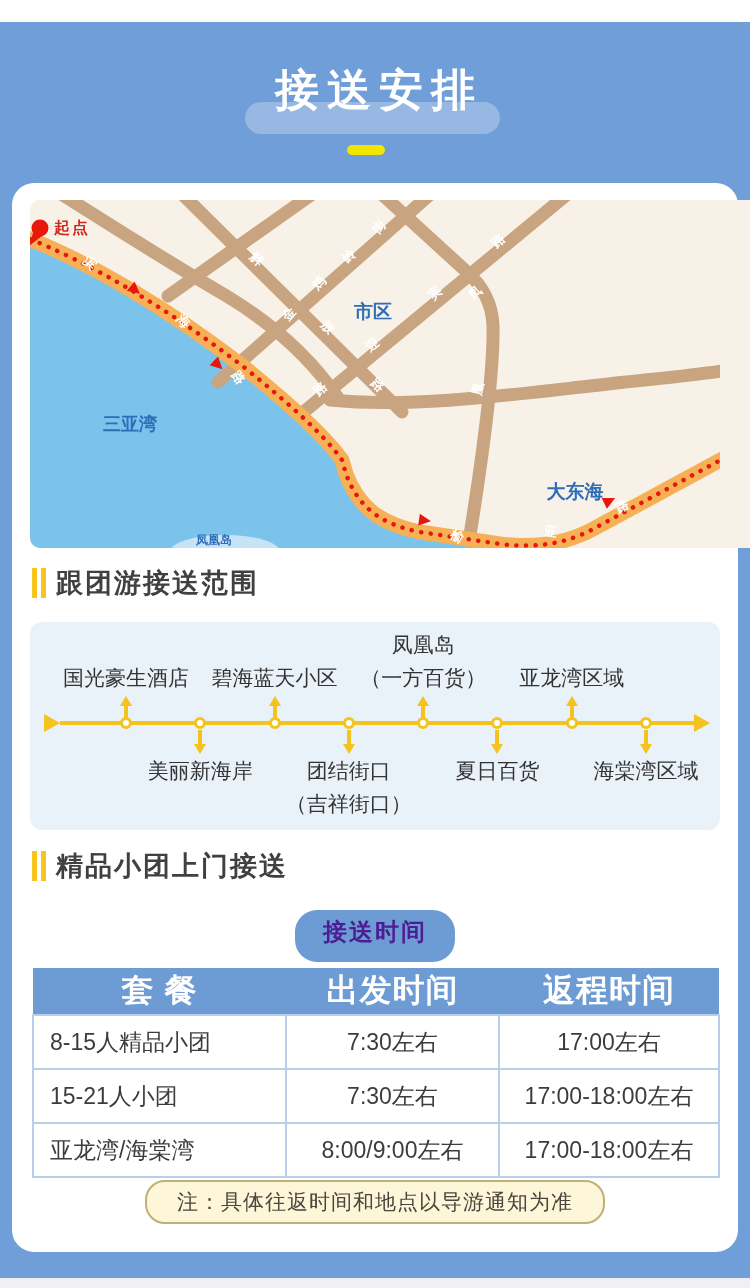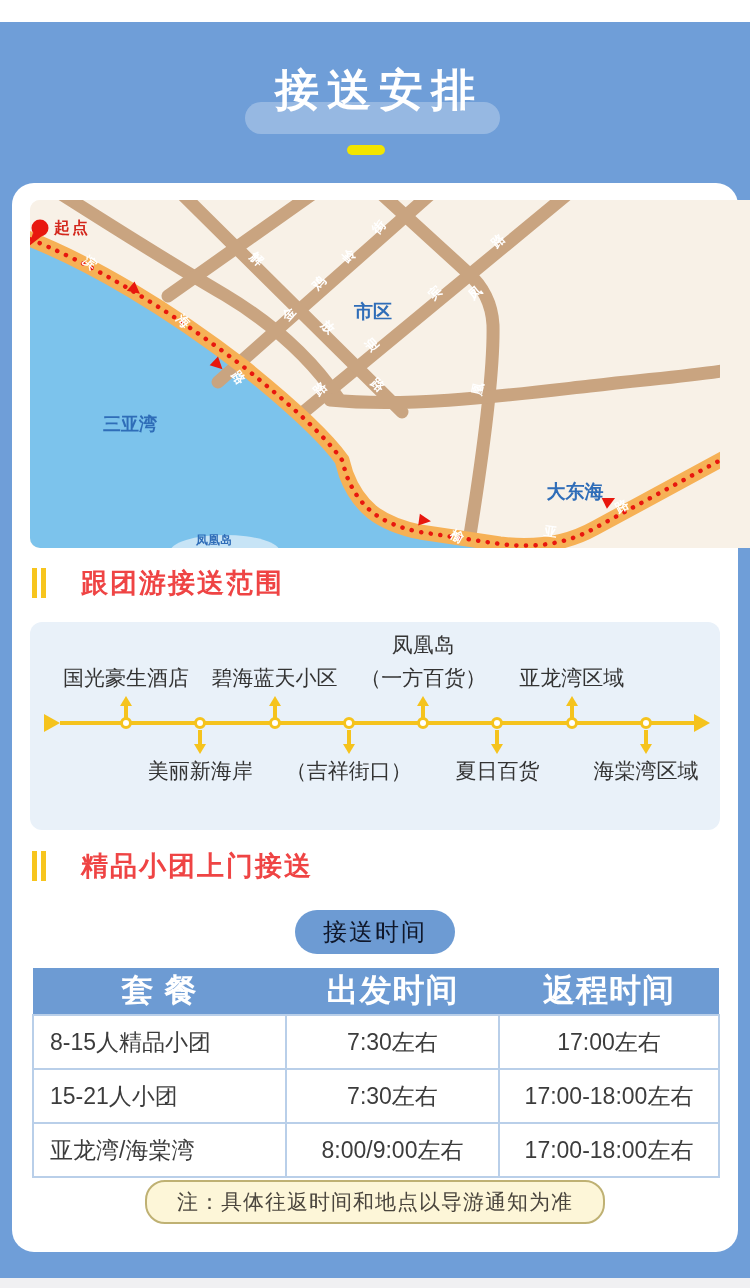--- a/index.html
+++ b/index.html
@@ -21,43 +21,43 @@
   
   .map-box{position:absolute;left:18px;top:17px;width:736px;height:348px;border-radius:10px;overflow:hidden;background:#f8f1e7;}
   .map-box svg{display:block;}
   .road-char{fill:#ffffff;font-weight:bold;font-size:13px;text-anchor:middle;}
   .area-label{fill:#2f6db8;font-weight:bold;text-anchor:middle;}
   .start-label{fill:#d3271c;font-weight:bold;font-size:16px;text-anchor:middle;letter-spacing:2px;}
 
   
   .sec-heading{position:absolute;left:20px;display:flex;align-items:center;gap:10px;}
   .sec-bars{width:14px;height:30px;box-sizing:border-box;border-left:5px solid #f7c51e;border-right:5px solid #f7c51e;}
-  .sec-text{font-size:27px;font-weight:bold;color:#ef4444;letter-spacing:2px;line-height:30px;margin-left:25px;}
+  .sec-text{font-size:27px;font-weight:bold;color:#404040;letter-spacing:2px;line-height:30px;}
   .sec1{top:385px;} .sec2{top:668px;}
 
   
   .tl-panel{position:absolute;left:18px;top:439px;width:690px;height:208px;background:#e9f1f9;border-radius:12px;}
   .tl-line{position:absolute;left:30px;top:99px;width:636px;height:4px;background:#f5c31d;}
   .tl-tip{position:absolute;width:0;height:0;border-top:9px solid transparent;border-bottom:9px solid transparent;
     border-left:16px solid #f5c31d;top:92px;}
   .tl-tip.start{left:14px;} .tl-tip.end{left:664px;}
   .tl-node{position:absolute;top:95px;width:12px;height:12px;box-sizing:border-box;border:3px solid #f5c31d;
     border-radius:50%;background:#fff;}
   .tl-bar{position:absolute;width:4px;background:#f5c31d;}
   .tl-arrow-tip{position:absolute;width:0;height:0;border-left:6px solid transparent;border-right:6px solid transparent;}
   .tl-arrow-tip.up{border-bottom:10px solid #f5c31d;top:74px;}
   .tl-arrow-tip.down{border-top:10px solid #f5c31d;top:122px;}
   .tl-bar.up{top:83px;height:13px;}
   .tl-bar.down{top:108px;height:14px;}
   .tl-label{position:absolute;width:240px;text-align:center;font-size:21px;line-height:33px;color:#333333;}
   .tl-label.above{bottom:136px;} .tl-label.below{top:132px;}
 
   
-  .sched-tag{position:absolute;left:283px;top:727px;width:160px;height:44px;border-radius:22px;background:#6d9bd3;
-    color:#0f172a;font-size:24px;font-weight:normal;text-align:center;line-height:44px;letter-spacing:2px;}
+  .sched-tag{position:absolute;left:283px;top:727px;width:160px;height:52px;border-radius:22px;background:#6d9bd3;
+    color:#4c1d95;font-size:24px;font-weight:bold;text-align:center;line-height:44px;letter-spacing:2px;}
   .sched-table{position:absolute;left:20px;top:785px;width:686px;border-collapse:collapse;table-layout:fixed;}
   .sched-table th{background:#6d9bd3;color:#ffffff;font-size:32px;font-weight:bold;height:44px;border:none;letter-spacing:1px;}
   .sched-table td{height:50px;border:2px solid #b9cfe9;font-size:23px;color:#3c3c3c;text-align:center;background:#fff;}
   .sched-table td.first{text-align:left;padding-left:16px;}
 
   
   .note-wrap{position:absolute;left:0;top:997px;width:726px;text-align:center;}
   .note-pill{display:inline-block;background:#fdf6d8;border:2px solid #bfb173;border-radius:20px;
     font-size:21px;color:#4a453d;padding:6px 30px;letter-spacing:1px;}
 </style>
@@ -154,20 +154,21 @@
           <div class="tl-node" style="left: 238.571px;"></div>
           <div class="tl-bar up" style="left: 242.571px;"></div>
           <div class="tl-arrow-tip up" style="left: 238.571px;"></div>
           <div class="tl-label above" style="left: 124.571px;">
             <div>碧海蓝天小区</div>
           </div>
           <div class="tl-node" style="left: 312.857px;"></div>
           <div class="tl-bar down" style="left: 316.857px;"></div>
           <div class="tl-arrow-tip down" style="left: 312.857px;"></div>
           <div class="tl-label below" style="left: 198.857px;">
+            <div>团结街口</div>
             <div>（吉祥街口）</div>
           </div>
           <div class="tl-node" style="left: 387.143px;"></div>
           <div class="tl-bar up" style="left: 391.143px;"></div>
           <div class="tl-arrow-tip up" style="left: 387.143px;"></div>
           <div class="tl-label above" style="left: 273.143px;">
             <div>凤凰岛</div>
             <div>（一方百货）</div>
           </div>
           <div class="tl-node" style="left: 461.429px;"></div>

